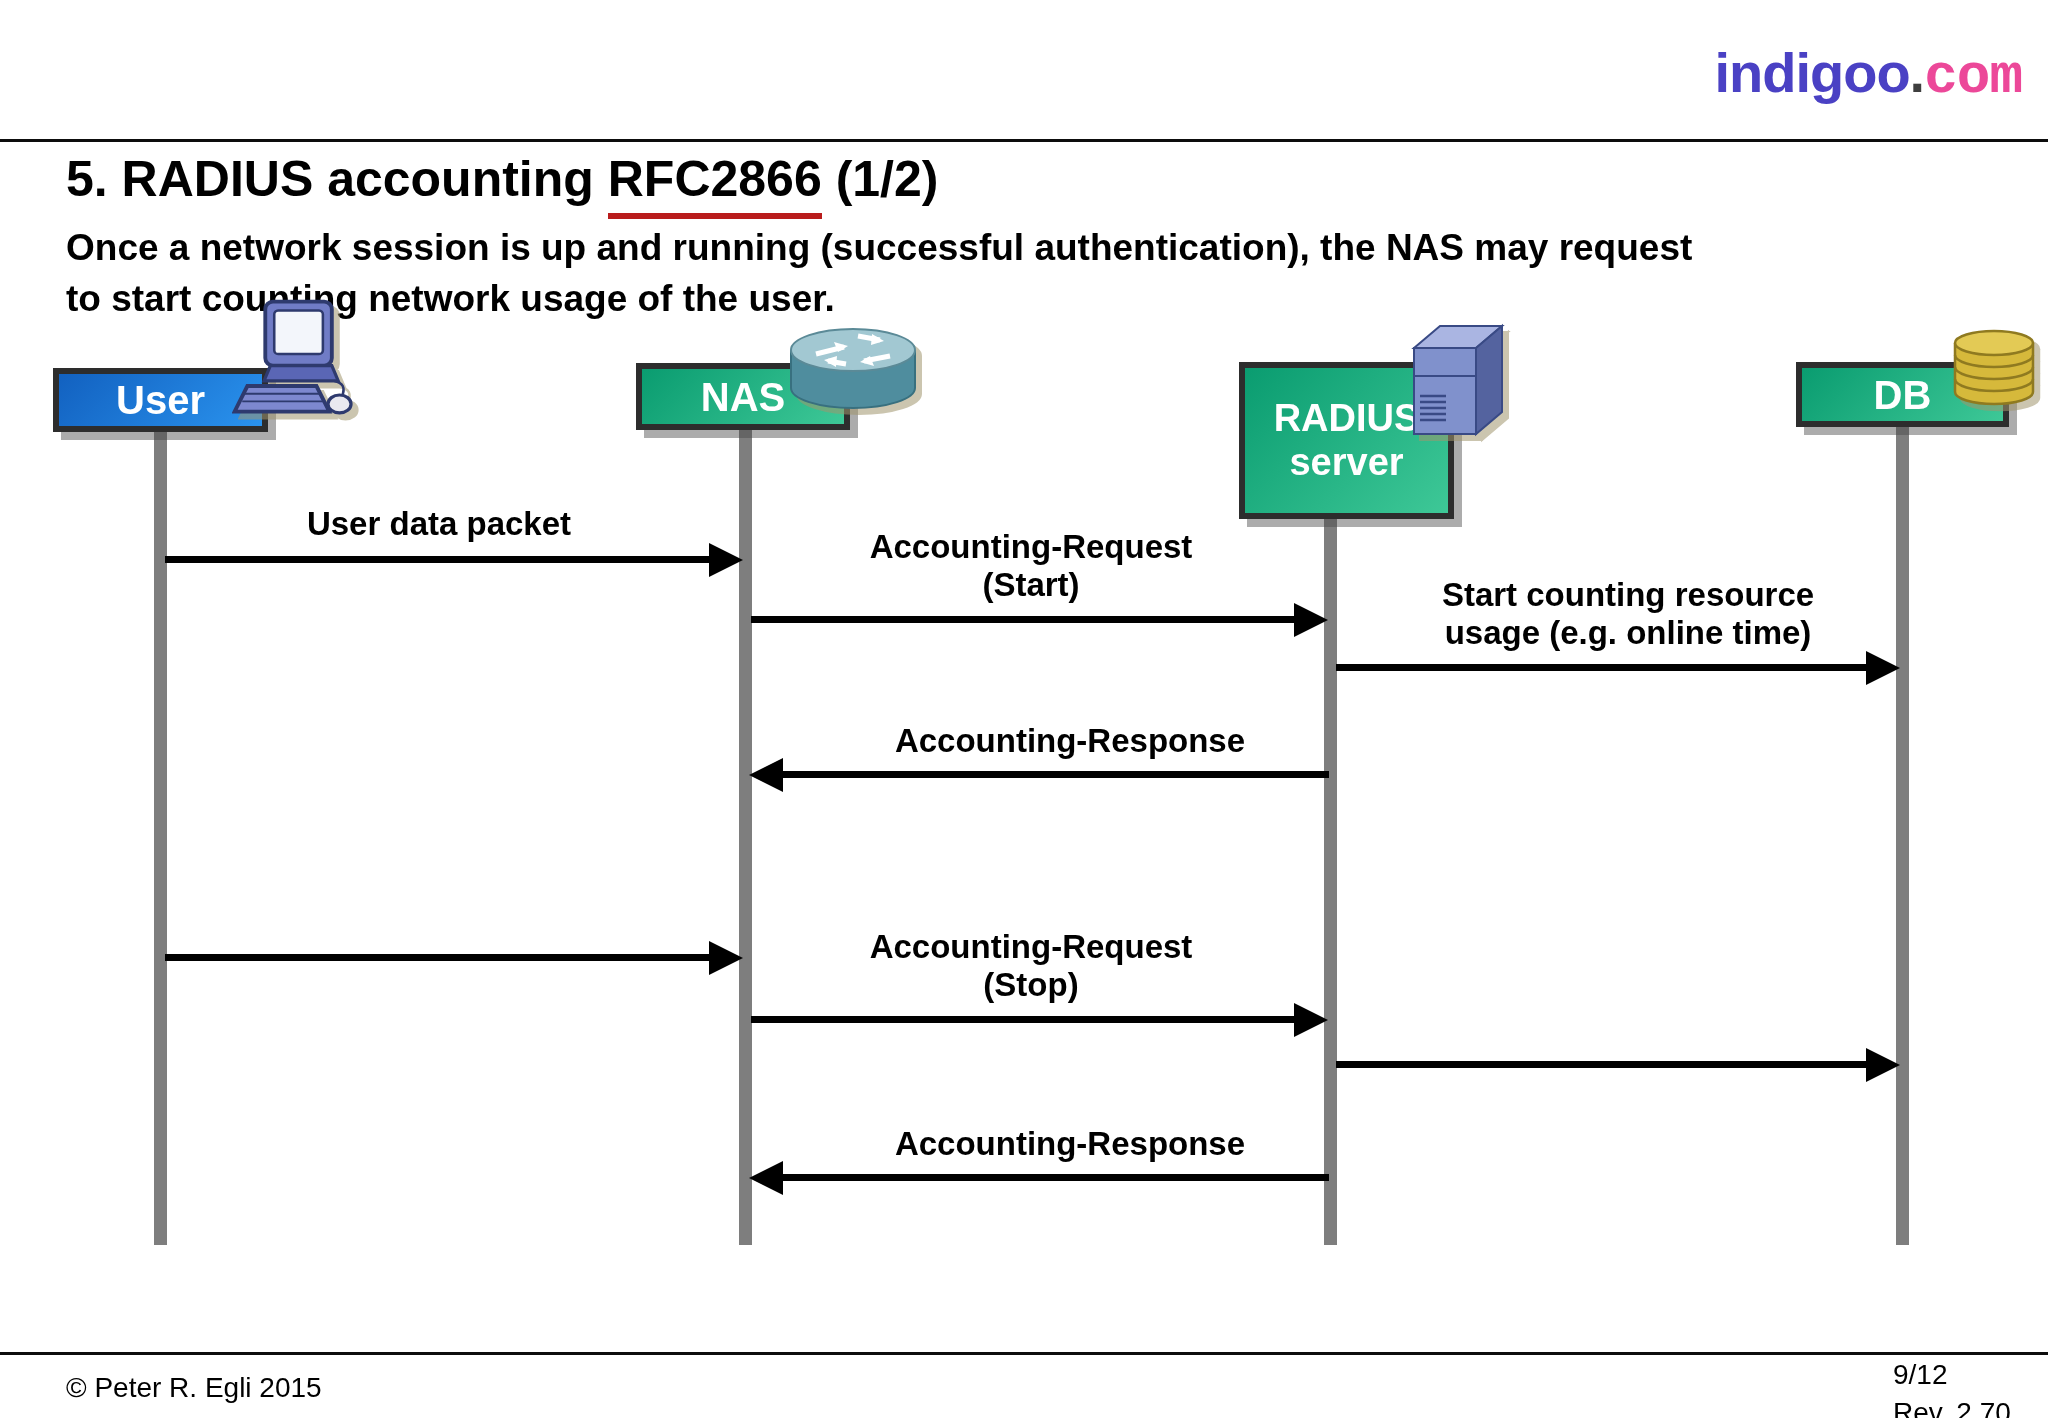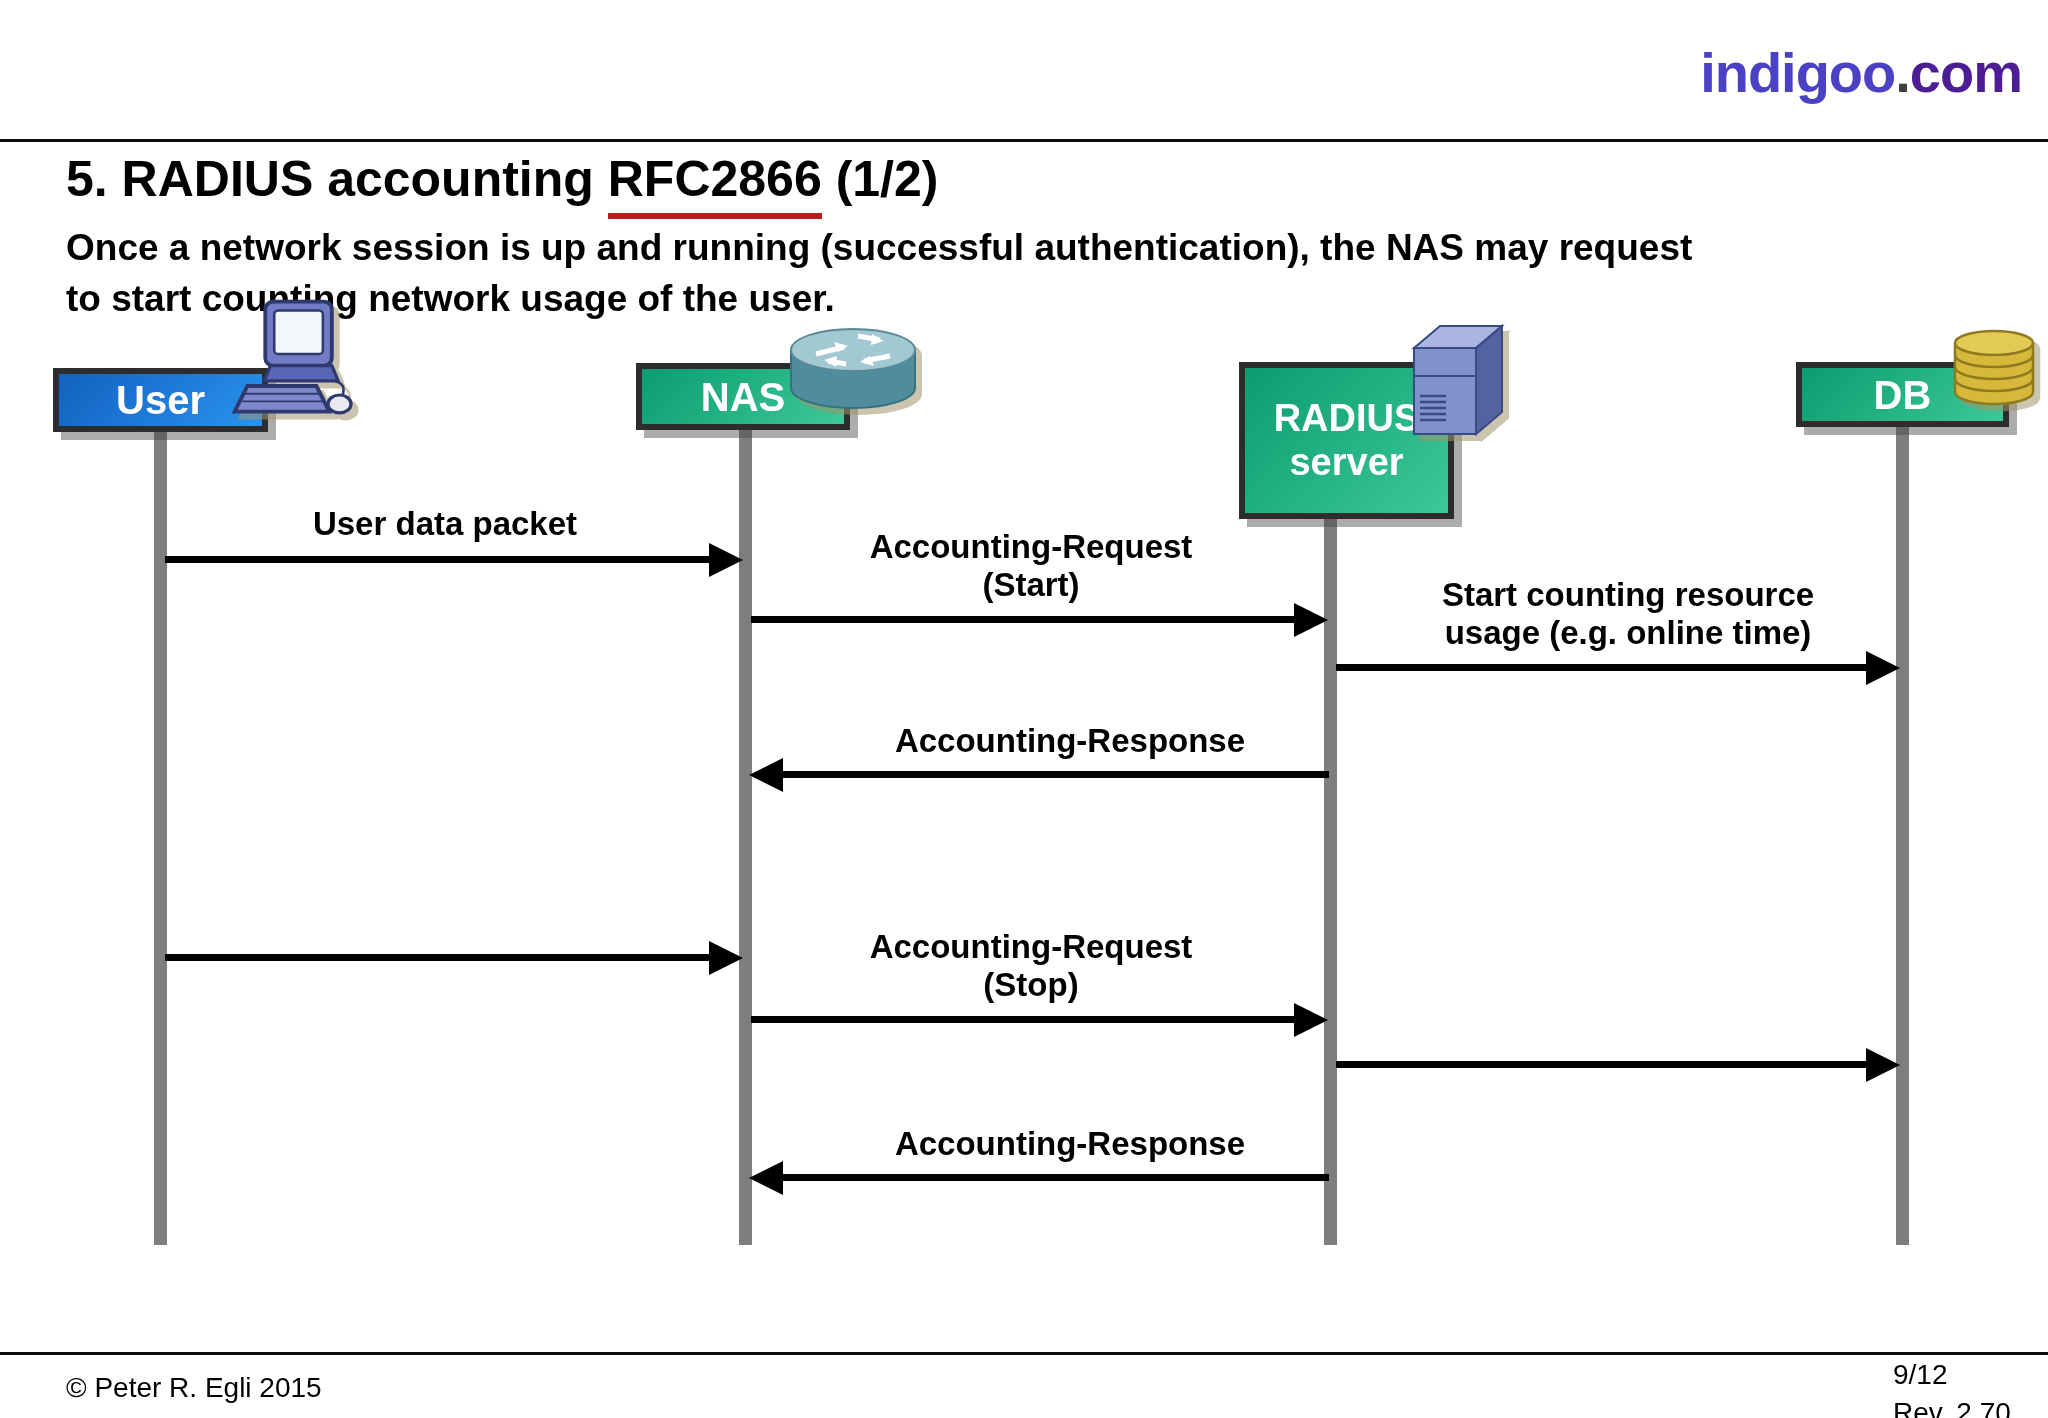--- a/index.html
+++ b/index.html
@@ -9,21 +9,21 @@
   }
   
   .header-title{
     position:absolute;left:66px;top:28px;
     font-size:62px;font-weight:800;letter-spacing:-1px;color:#1d55c4;
     border-bottom:9px solid #1d55c4;padding-bottom:6px;line-height:1.05;
   }
   .logo{position:absolute;right:26px;top:40px;font-size:56px;font-weight:800;letter-spacing:-1px;}
   .logo .p1{color:#4a41c4;}
   .logo .dot{color:#3f3f3f;}
-  .logo .p2{color:#4c1d95;}
+  .logo .p2{color:#ec4899;font-family:Liberation Mono, monospace;}
   .hrule{position:absolute;left:0;width:2048px;height:3px;background:#0d0d0d;}
   .hrule.top{top:139px;}
   .hrule.bottom{top:1352px;}
   
   .slide-title{position:absolute;left:66px;top:150px;font-size:50px;font-weight:800;white-space:nowrap;}
   .slide-title .rfc{border-bottom:6px solid #b91c1c;padding-bottom:6px;}
   .subtitle{position:absolute;left:66px;top:222px;font-size:37px;font-weight:700;line-height:1.38;white-space:pre-line;}
   
   .lifeline{position:absolute;width:13px;background:#7e7e7e;z-index:1;}
   .actor-box{
@@ -118,21 +118,21 @@
     <line x1="16" y1="58" x2="78" y2="58" stroke="#394a85" stroke-width="2"></line>
     <path d="M22 78 L48 78 M22 84 L48 84 M22 90 L48 90 M22 96 L48 96 M22 102 L48 102" stroke="#394a85" stroke-width="2.5"></path>
   </svg>
 
   <svg class="actor-icon" style="left:1948px;top:328px;" width="92" height="80" viewBox="0 0 92 80">
     <path d="M7 15 L7 64 A39 12 0 0 0 85 64 L85 15" fill="#d6b93b" stroke="#8f7a20" stroke-width="2.5"></path>
     <path d="M7 27 a39 12 0 0 0 78 0 M7 39 a39 12 0 0 0 78 0 M7 51 a39 12 0 0 0 78 0" fill="none" stroke="#8f7a20" stroke-width="2.5"></path>
     <ellipse cx="46" cy="15" rx="39" ry="12" fill="#e3ca55" stroke="#8f7a20" stroke-width="2.5"></ellipse>
   </svg>
 
-  <div class="msg-label" style="left:165px;top:505px;width:560px;">User data packet</div>
+  <div class="msg-label" style="left:159px;top:505px;width:560px;">User data packet</div>
   <div class="msg-arrow right" style="left:165px;top:556px;width:545px;"></div>
 
   <div class="msg-label" style="left:751px;top:528px;width:560px;">Accounting-Request
 (Start)</div>
   <div class="msg-arrow right" style="left:751px;top:616px;width:544px;"></div>
 
   <div class="msg-label" style="left:1348px;top:576px;width:560px;">Start counting resource
 usage (e.g. online time)</div>
   <div class="msg-arrow right" style="left:1336px;top:664px;width:531px;"></div>
 

